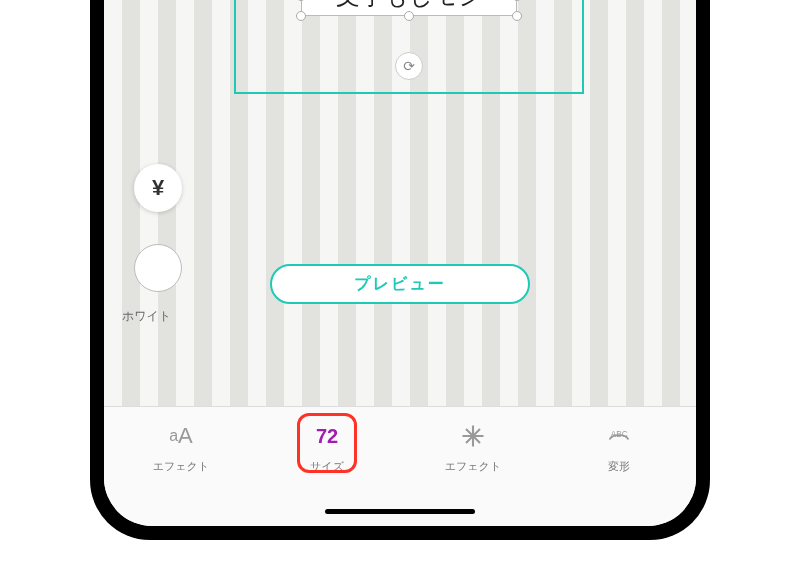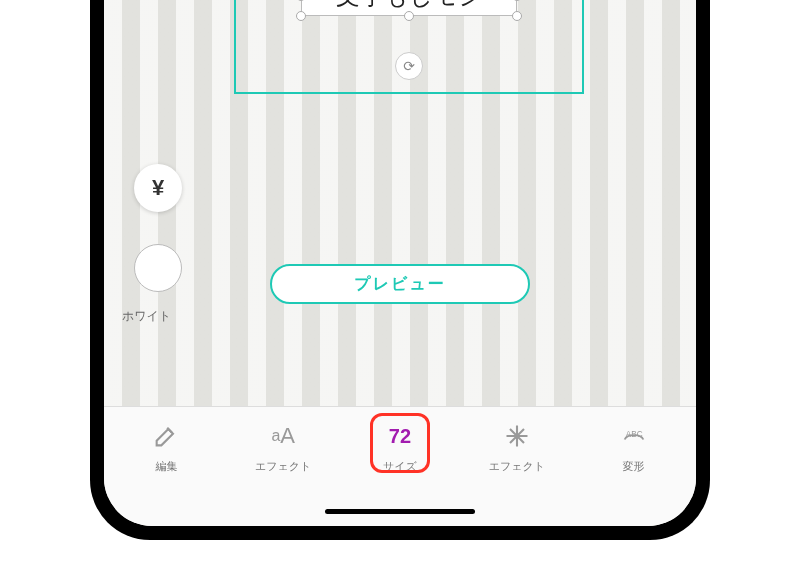--- a/index.html
+++ b/index.html
@@ -195,29 +195,20 @@
       <div class="color-swatch"></div>
       <div class="swatch-label">ホワイト</div>
 
       <div class="preview-btn">
         <span>プレビュー</span>
       </div>
     </div>
 
     <div class="toolbar">
 
-      <div class="tool">
-        <div class="tool-icon">
-          <svg viewBox="0 0 24 24" fill="none" stroke="#999" stroke-width="1.8">
-              <path d="M4 20h4l10-10-4-4L4 16v4z"></path>
-              <path d="M13 5l4 4"></path>
-            </svg>
-        </div>
-        <div class="tool-label">編集</div>
-      </div>
 
 
       <div class="tool">
         <div class="tool-icon" style="font-size:22px;color:#999;font-weight:400;"><span style="font-size:16px;">a</span>A</div>
         <div class="tool-label">エフェクト</div>
       </div>
 
 
       <div class="tool">
         <div class="size-highlight"></div>

